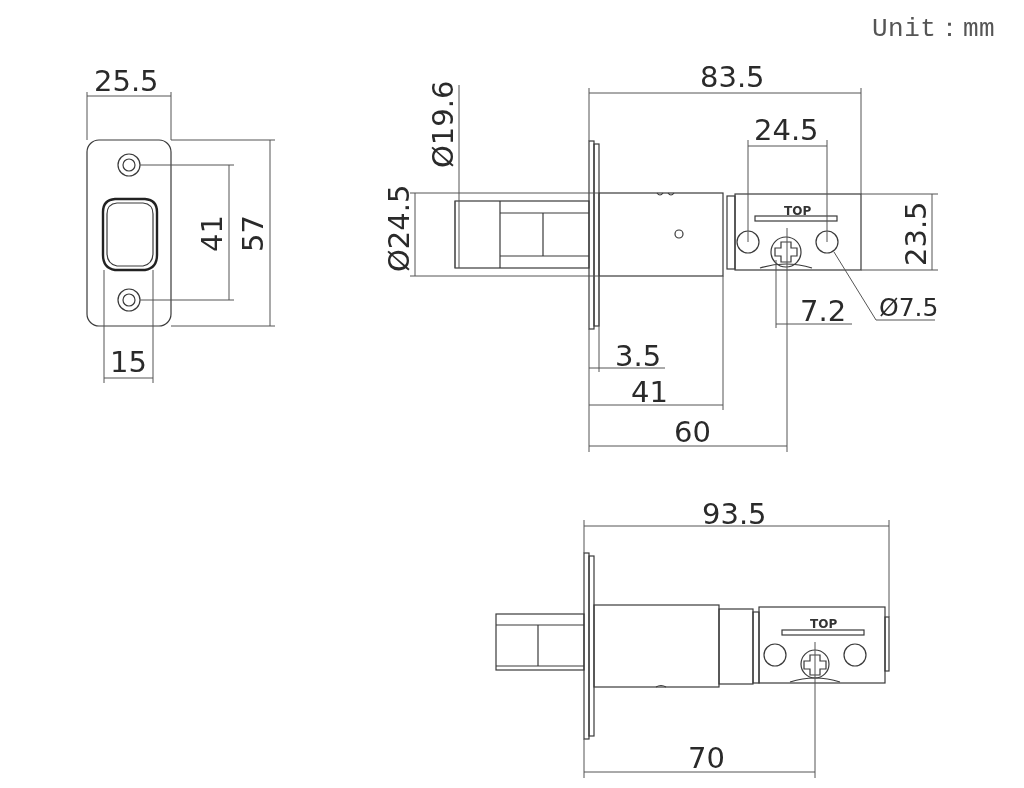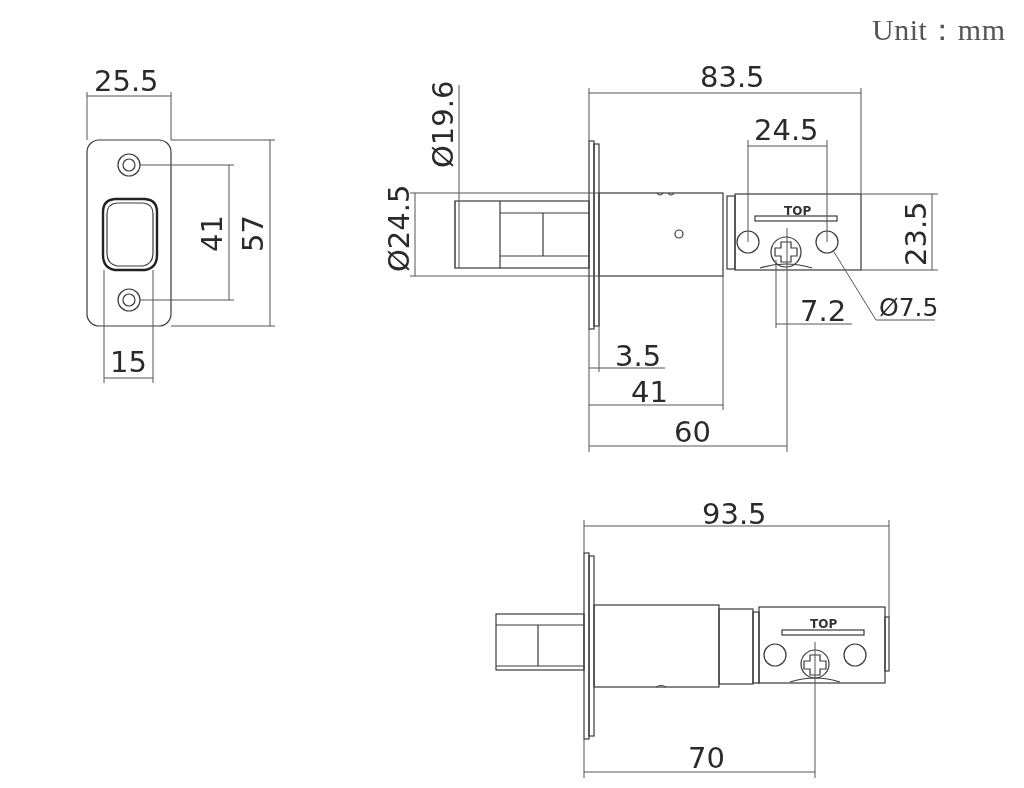--- a/index.html
+++ b/index.html
@@ -2,21 +2,21 @@
 <html><head>
 <meta charset="utf-8">
 <style>
   html, body { margin:0; padding:0; background:#ffffff; }
   body { width:1024px; height:788px; position:relative; overflow:hidden; font-family:"DejaVu Sans", sans-serif; }
   svg { position:absolute; left:0; top:0; }
   .ln { stroke:#3a3a3a; stroke-width:1.2; fill:none; }
   .thin { stroke:#555; stroke-width:1; fill:none; }
   .thick { stroke:#222; stroke-width:2.4; fill:none; }
   .dim { font-family:"DejaVu Sans", sans-serif; font-size:29px; fill:#2a2a2a; }
-  .unit { position:absolute; left:872px; top:10px; font-family:Liberation Serif, serif; font-size:30px; color:#555; letter-spacing:0.5px; }
+  .unit { position:absolute; left:872px; top:10px; font-family:Liberation Mono, monospace; font-size:26px; color:#555; letter-spacing:0.5px; }
   .toplbl { font-family:"DejaVu Sans", sans-serif; font-size:12px; font-weight:bold; fill:#333; }
 </style>
 </head>
 <body>
 
 <div class="unit">Unit：mm</div>
 
 <svg width="1024" height="788" viewBox="0 0 1024 788">
 
   <g>

